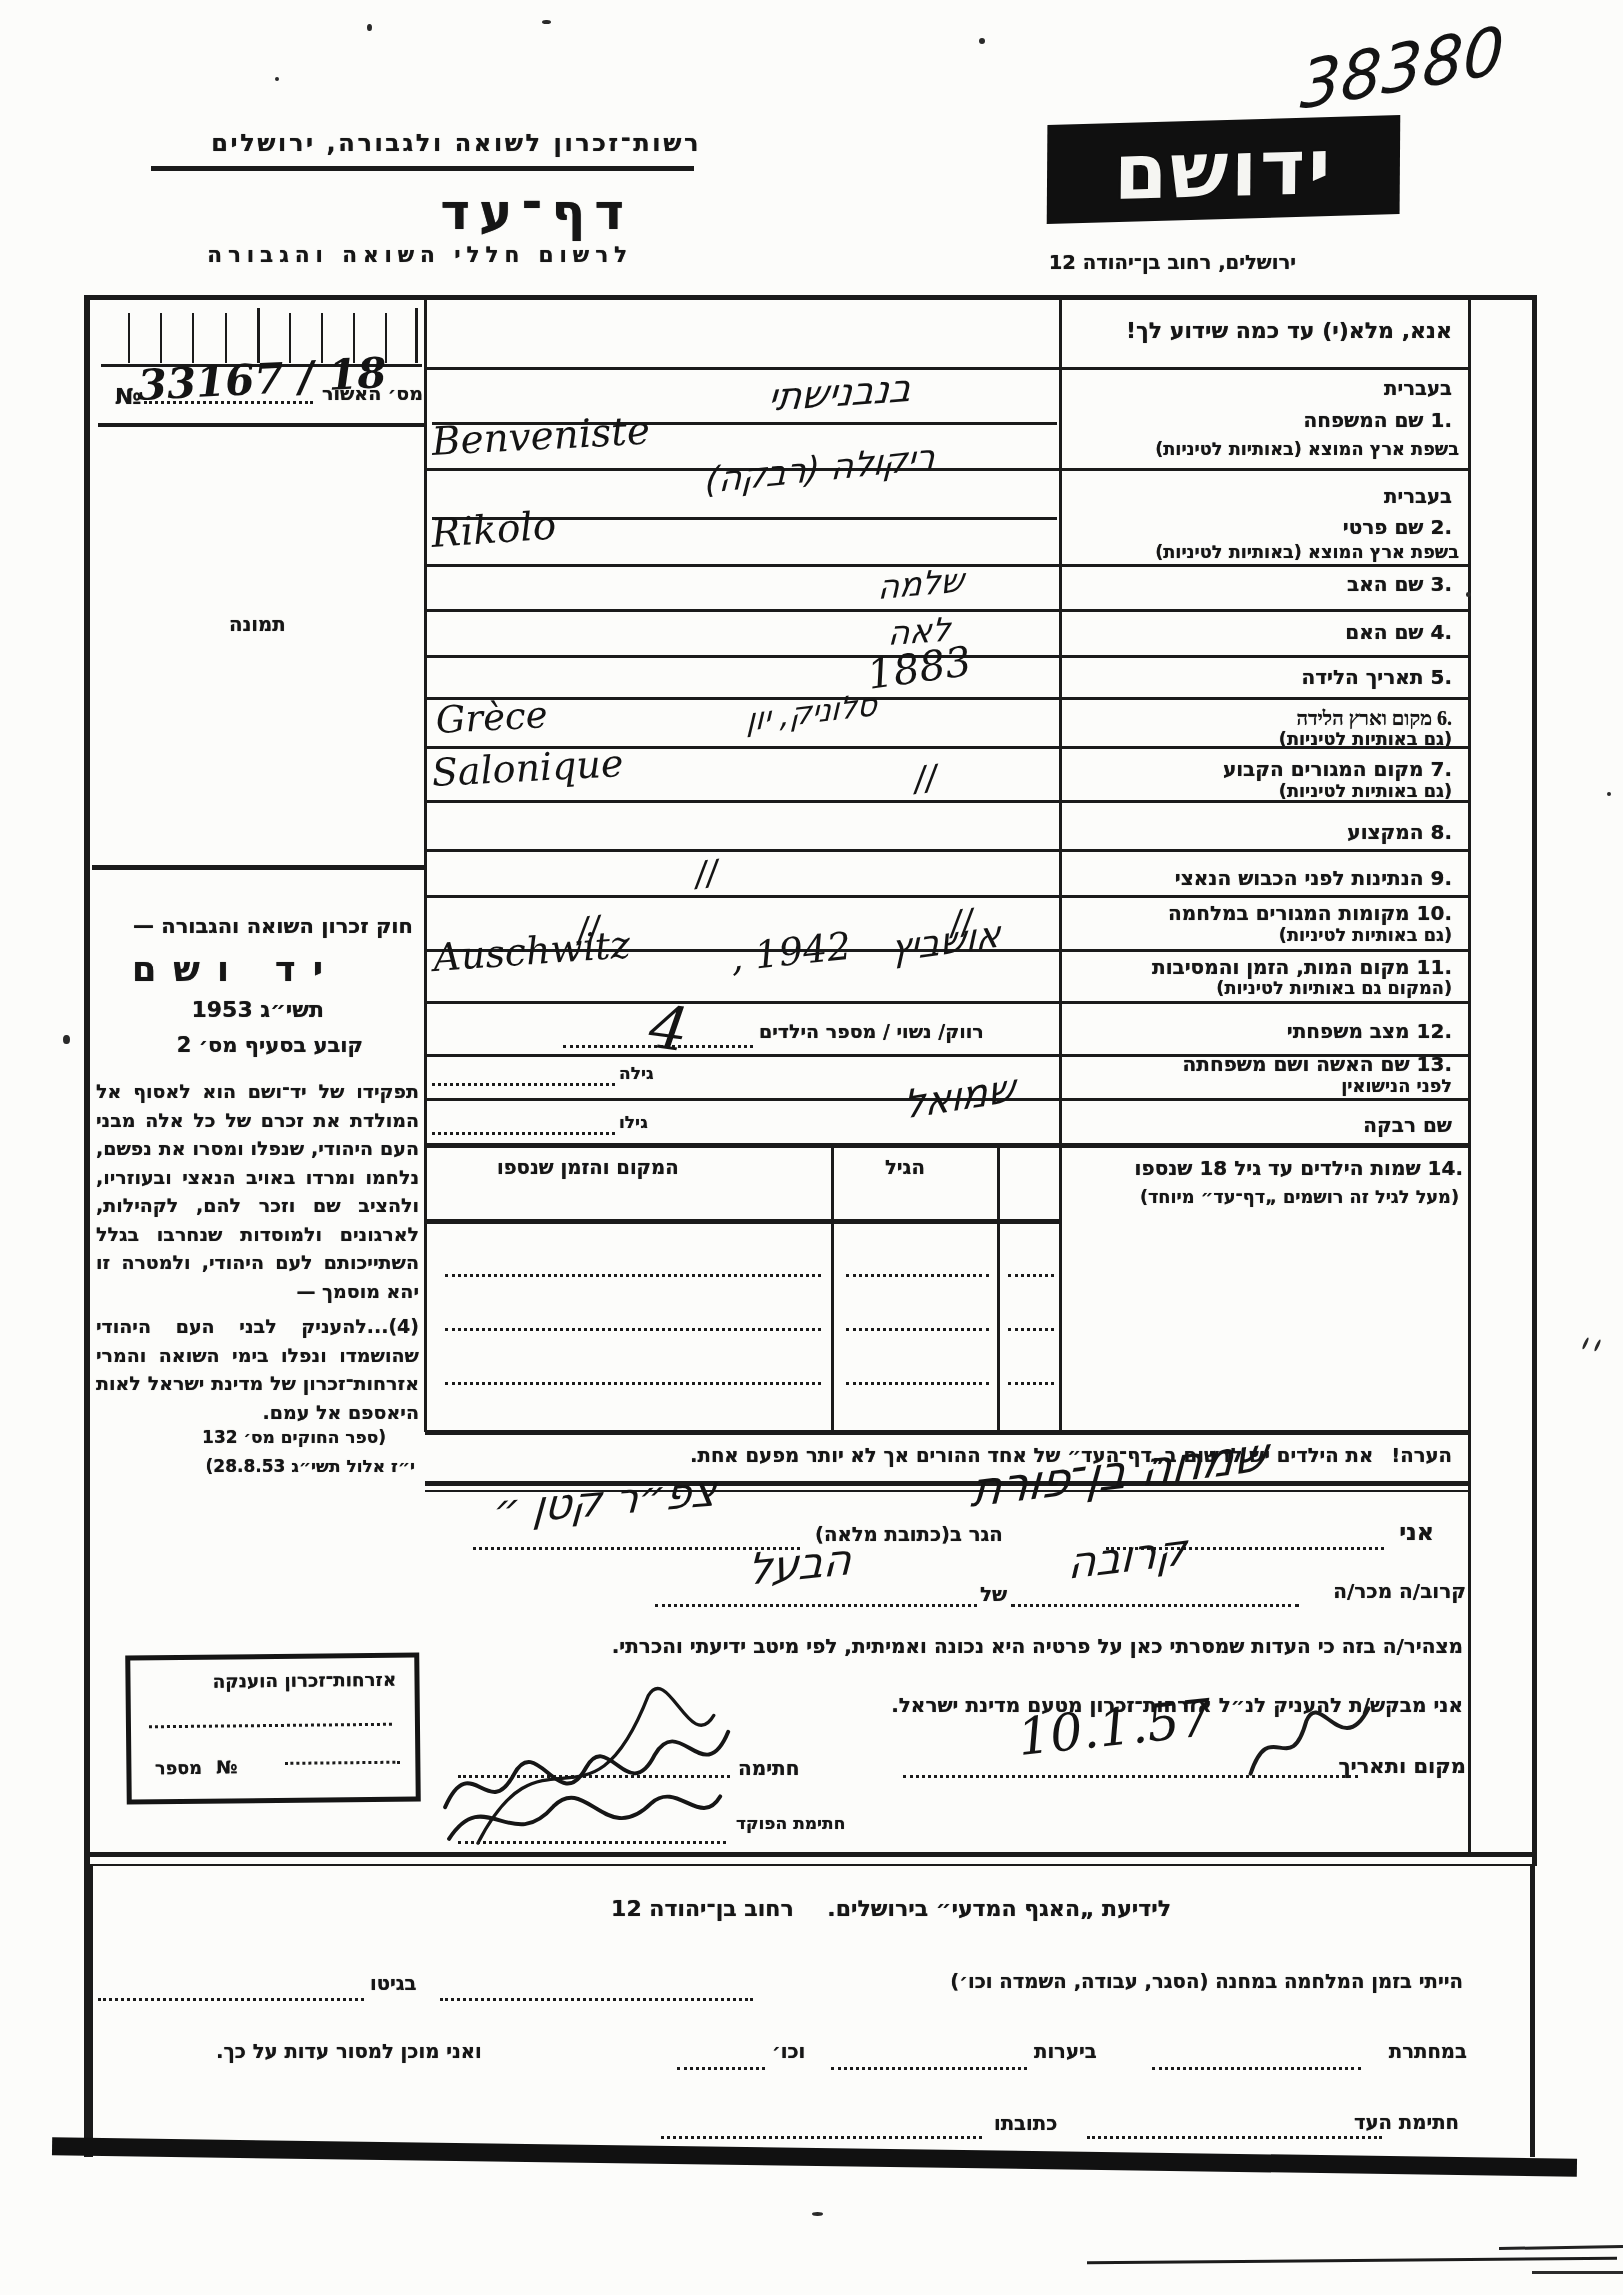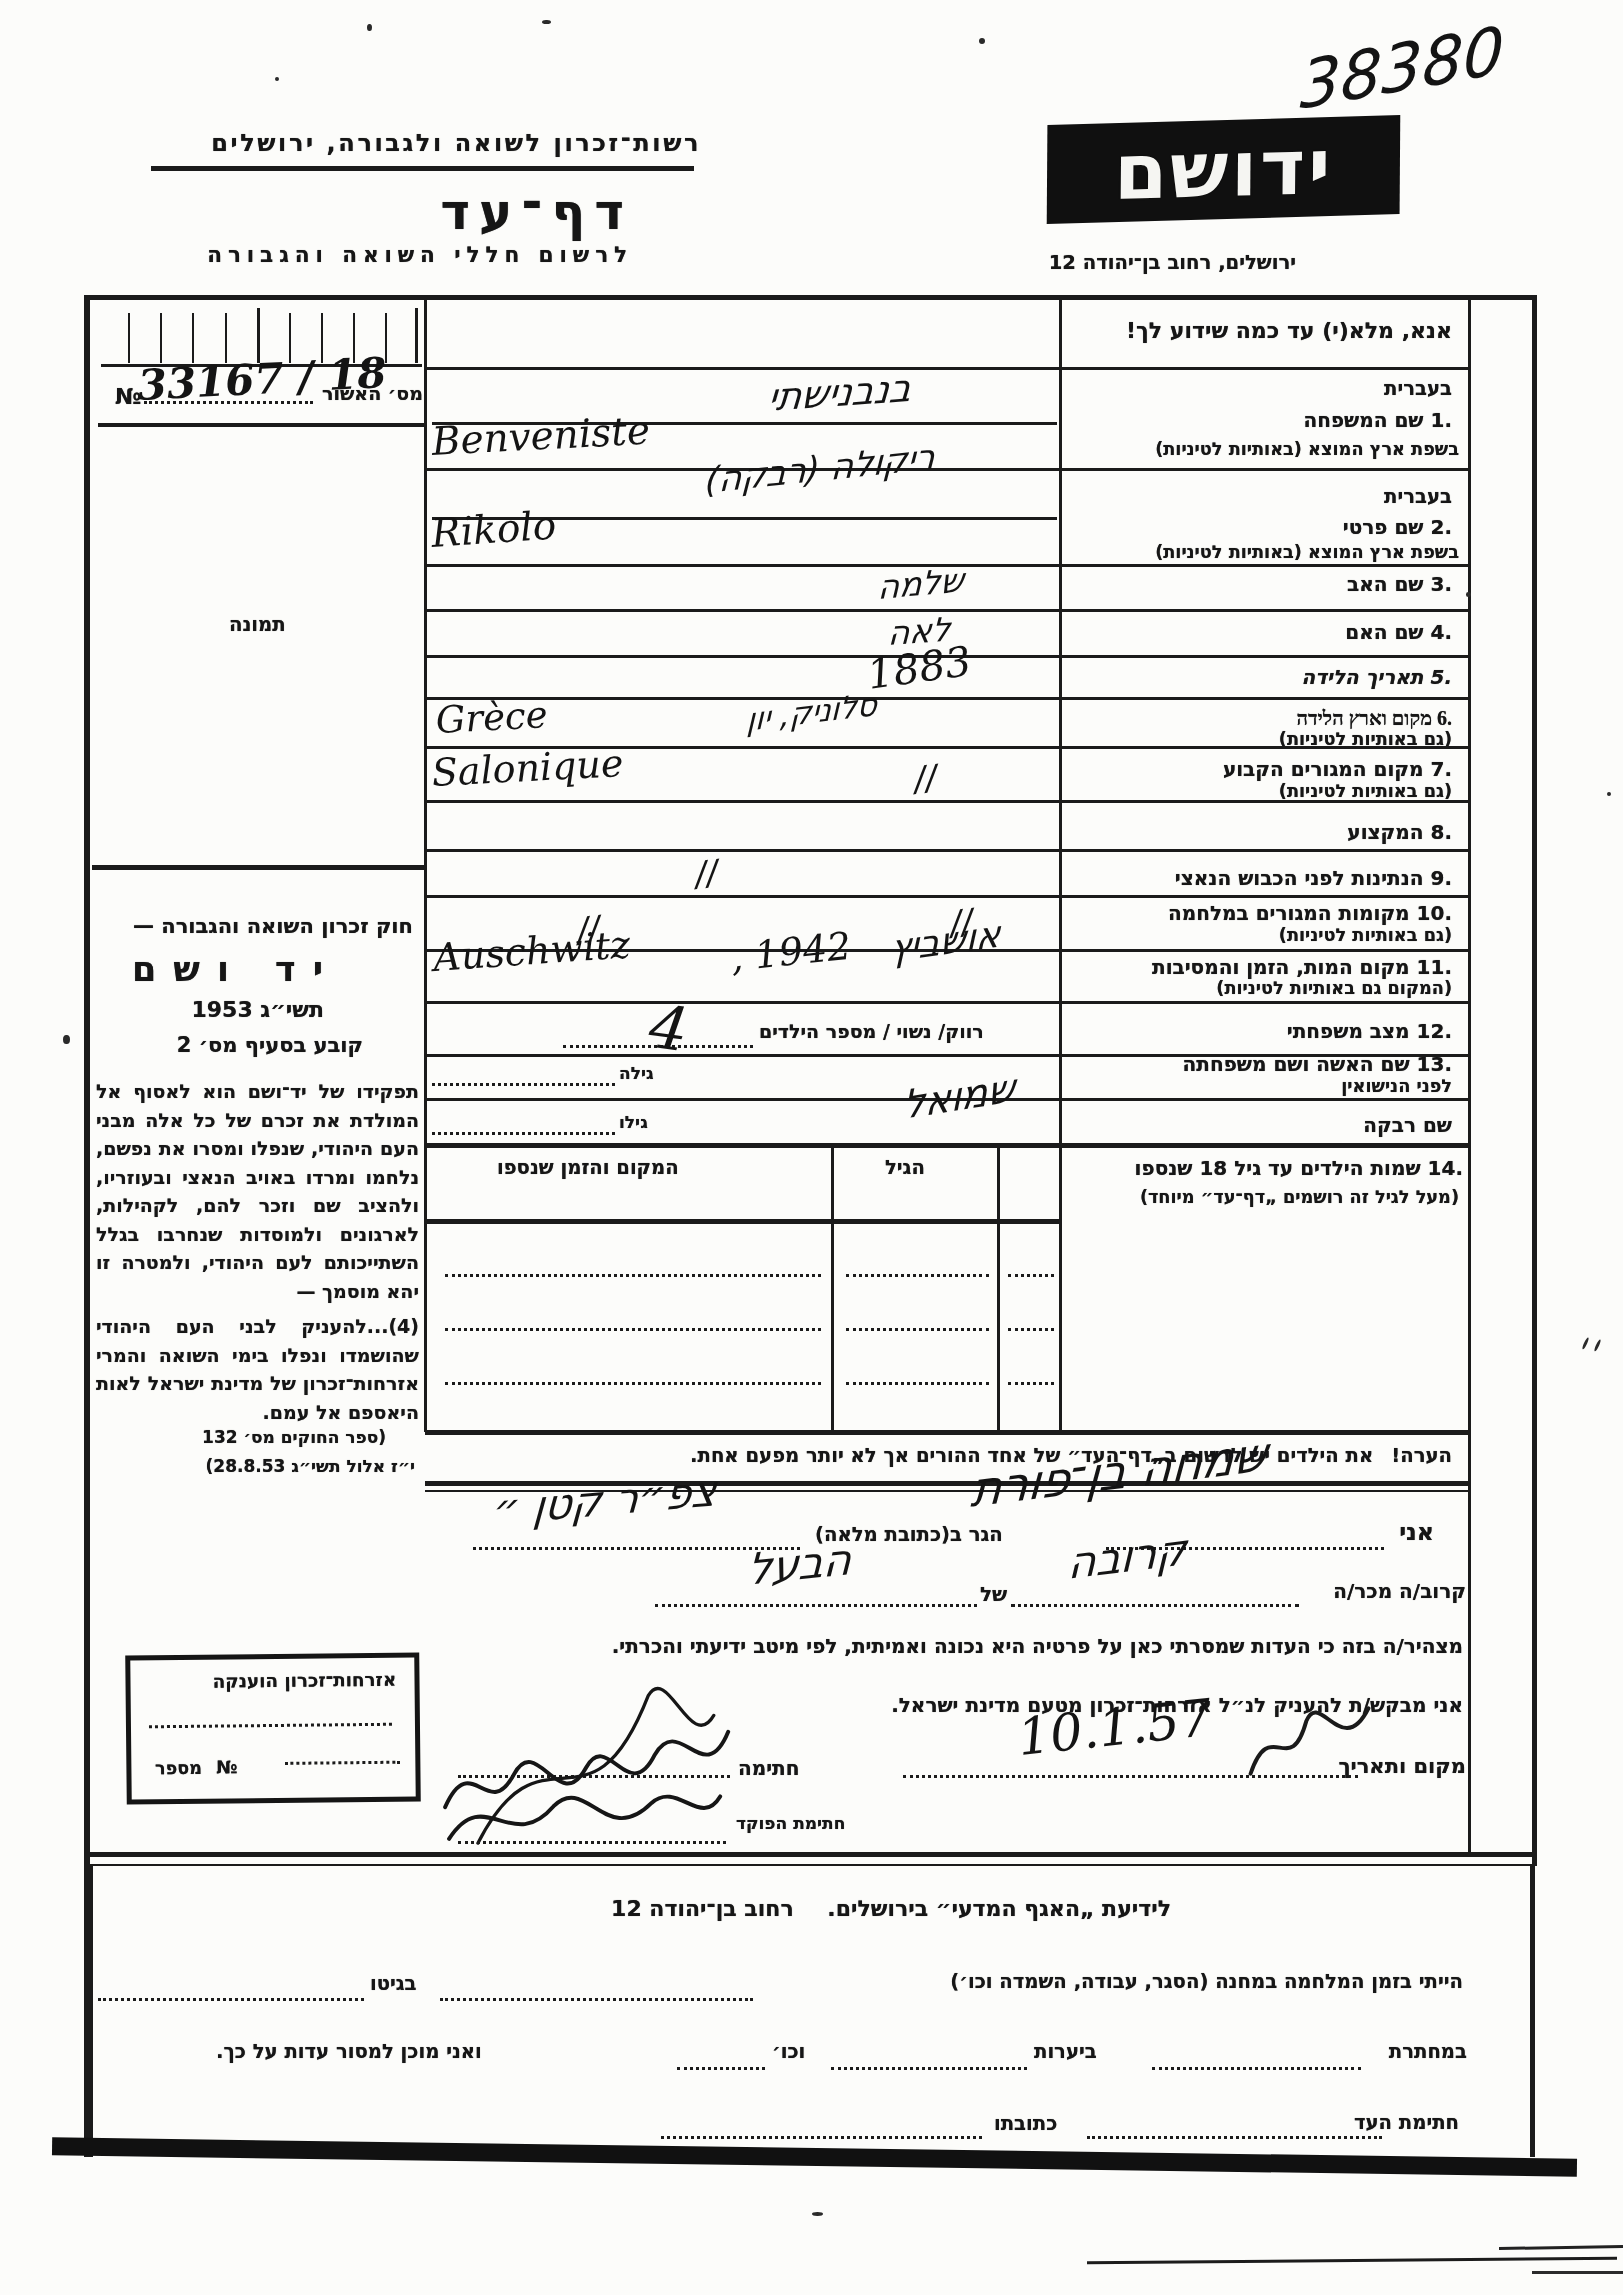--- a/index.html
+++ b/index.html
@@ -112,21 +112,21 @@
     <span class="ltr">2.</span> <span>שם פרטי</span>
   </div>
   <div class="t b" style="right:164px; top:543px; font-size:17.7px;">בשפת ארץ המוצא (באותיות לטיניות)</div>
 
   <div class="t b" style="right:171px; top:573px; font-size:20px;">
     <span class="ltr">3.</span> <span>שם האב</span>
   </div>
   <div class="t b" style="right:171px; top:621px; font-size:20px;">
     <span class="ltr">4.</span> <span>שם האם</span>
   </div>
-  <div class="t b" style="right:171px; top:666px; font-size:20px;font-style:italic;">
+  <div class="t b" style="right:171px; top:666px; font-size:20px;">
     <span class="ltr">5.</span> <span>תאריך הלידה</span>
   </div>
 
   <div class="t b" style="right:171px; top:707px; font-size:20px;font-family:Liberation Serif, serif;">
     <span class="ltr">6.</span> <span>מקום וארץ הלידה</span>
   </div>
   <div class="t b" style="right:171px; top:730px; font-size:17.7px;">(גם באותיות לטיניות)</div>
 
   <div class="t b" style="right:171px; top:758px; font-size:20px;">
     <span class="ltr">7.</span> <span>מקום המגורים הקבוע</span>

